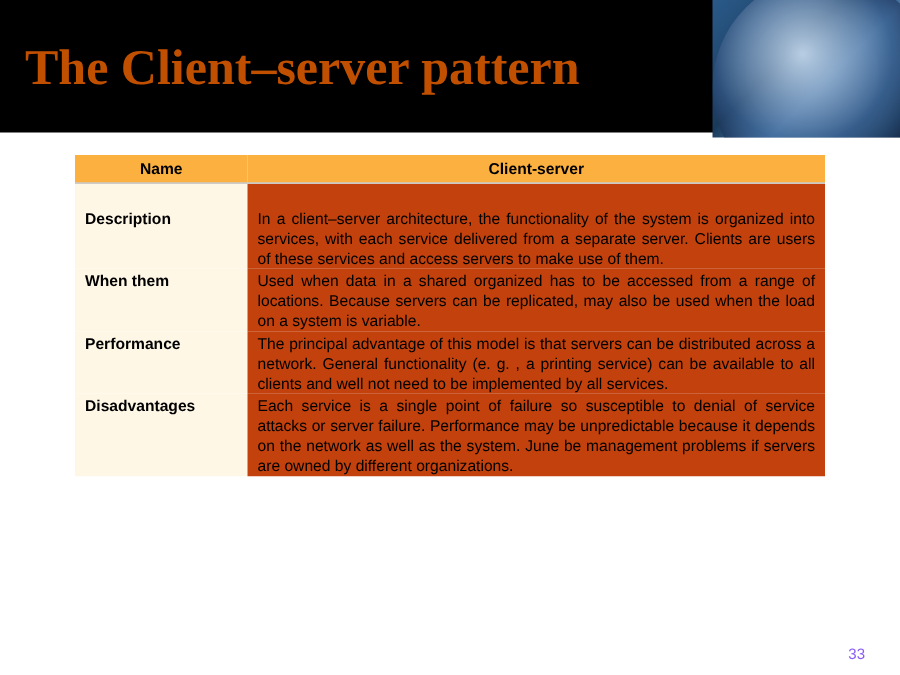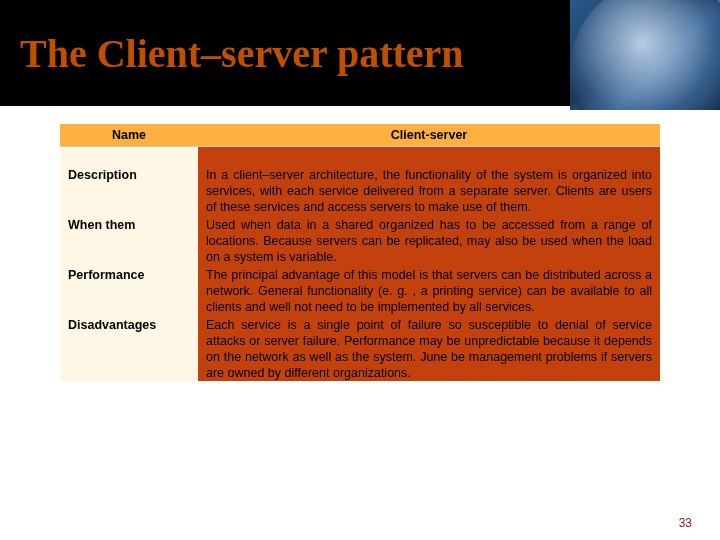--- a/index.html
+++ b/index.html
@@ -78,21 +78,21 @@
     padding-top: 2px;
   }
   
   table.pattern tbody tr:first-child td { padding-top: 20px; }
 
   .pagenum {
     position: absolute;
     bottom: 10px;
     right: 28px;
     font-size: 12px;
-    color: #7f1d1d;
+    color: #8b5cf6;
     text-align: right;
   }
 </style>
 </head>
 <body>
 
 <div class="header-bar">
   <h1>The Client–server pattern</h1>
   <div class="header-img"></div>
 </div>

